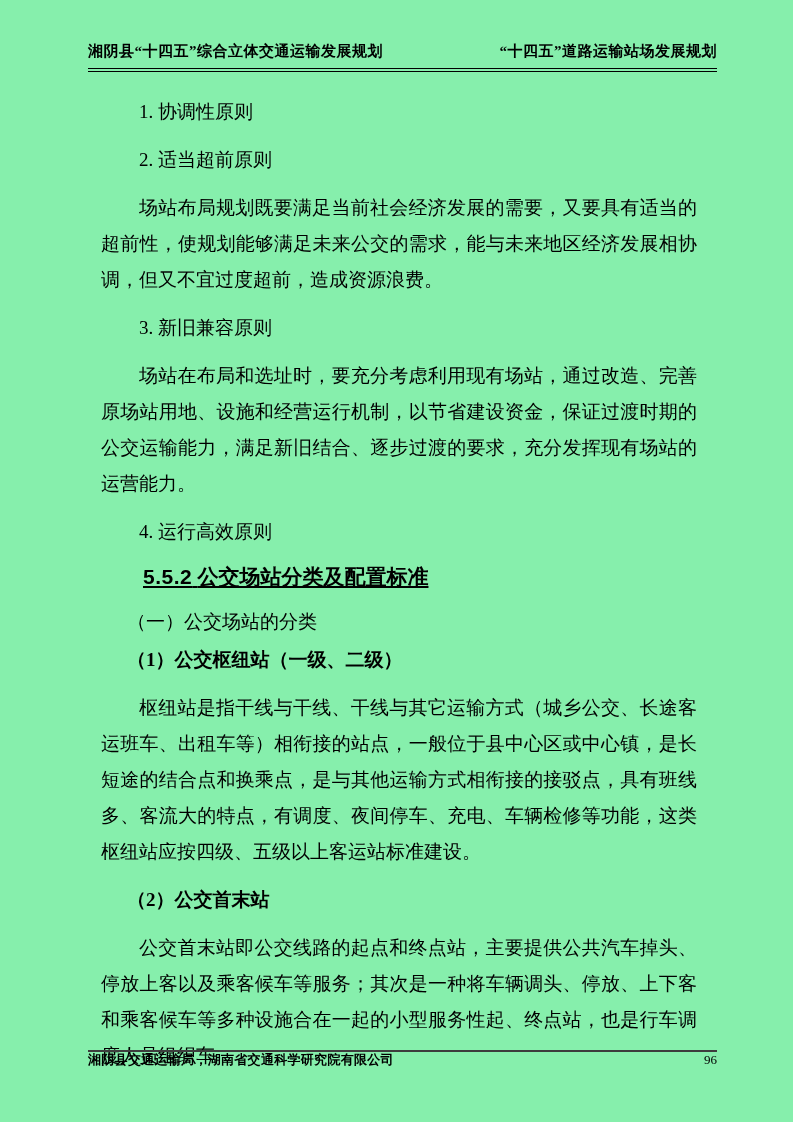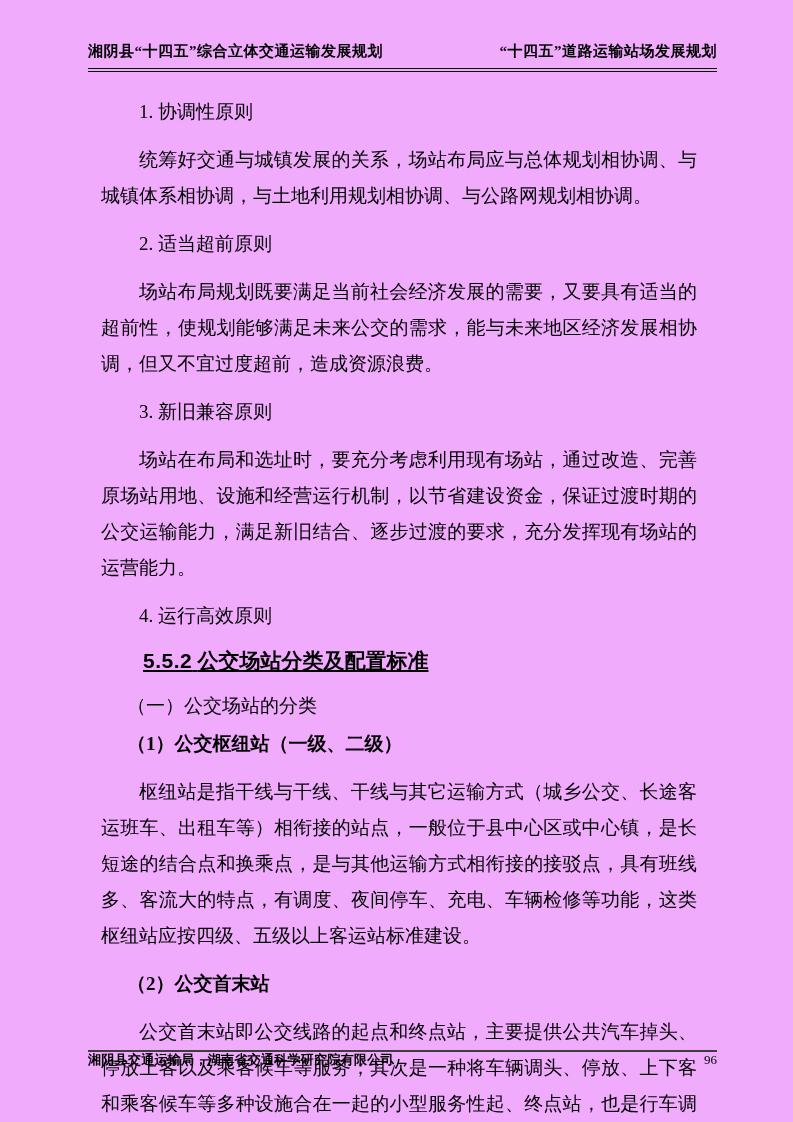--- a/index.html
+++ b/index.html
@@ -4,21 +4,21 @@
 <style>
   html, body {
     margin: 0;
     padding: 0;
     background: #ffffff;
   }
   .page {
     position: relative;
     width: 793px;
     height: 1122px;
-    background: #f0abfc;
+    background: #86efac;
     color: #000000;
     font-family: "Liberation Serif", "DejaVu Serif", serif;
     overflow: hidden;
   }
   
   .header {
     position: absolute;
     top: 42px;
     left: 88px;
     width: 629px;
@@ -97,21 +97,20 @@
 <div class="page">
 
   <div class="header">
     <span>湘阴县“十四五”综合立体交通运输发展规划</span>
     <span>“十四五”道路运输站场发展规划</span>
   </div>
 
   <div class="content">
 
     <p class="principle-heading">1. 协调性原则</p>
-    <p>统筹好交通与城镇发展的关系，场站布局应与总体规划相协调、与城镇体系相协调，与土地利用规划相协调、与公路网规划相协调。</p>
 
     <p class="principle-heading">2. 适当超前原则</p>
     <p>场站布局规划既要满足当前社会经济发展的需要，又要具有适当的超前性，使规划能够满足未来公交的需求，能与未来地区经济发展相协调，但又不宜过度超前，造成资源浪费。</p>
 
     <p class="principle-heading">3. 新旧兼容原则</p>
     <p>场站在布局和选址时，要充分考虑利用现有场站，通过改造、完善原场站用地、设施和经营运行机制，以节省建设资金，保证过渡时期的公交运输能力，满足新旧结合、逐步过渡的要求，充分发挥现有场站的运营能力。</p>
 
     <p class="principle-heading">4. 运行高效原则</p>
 
     <p class="section-heading">

